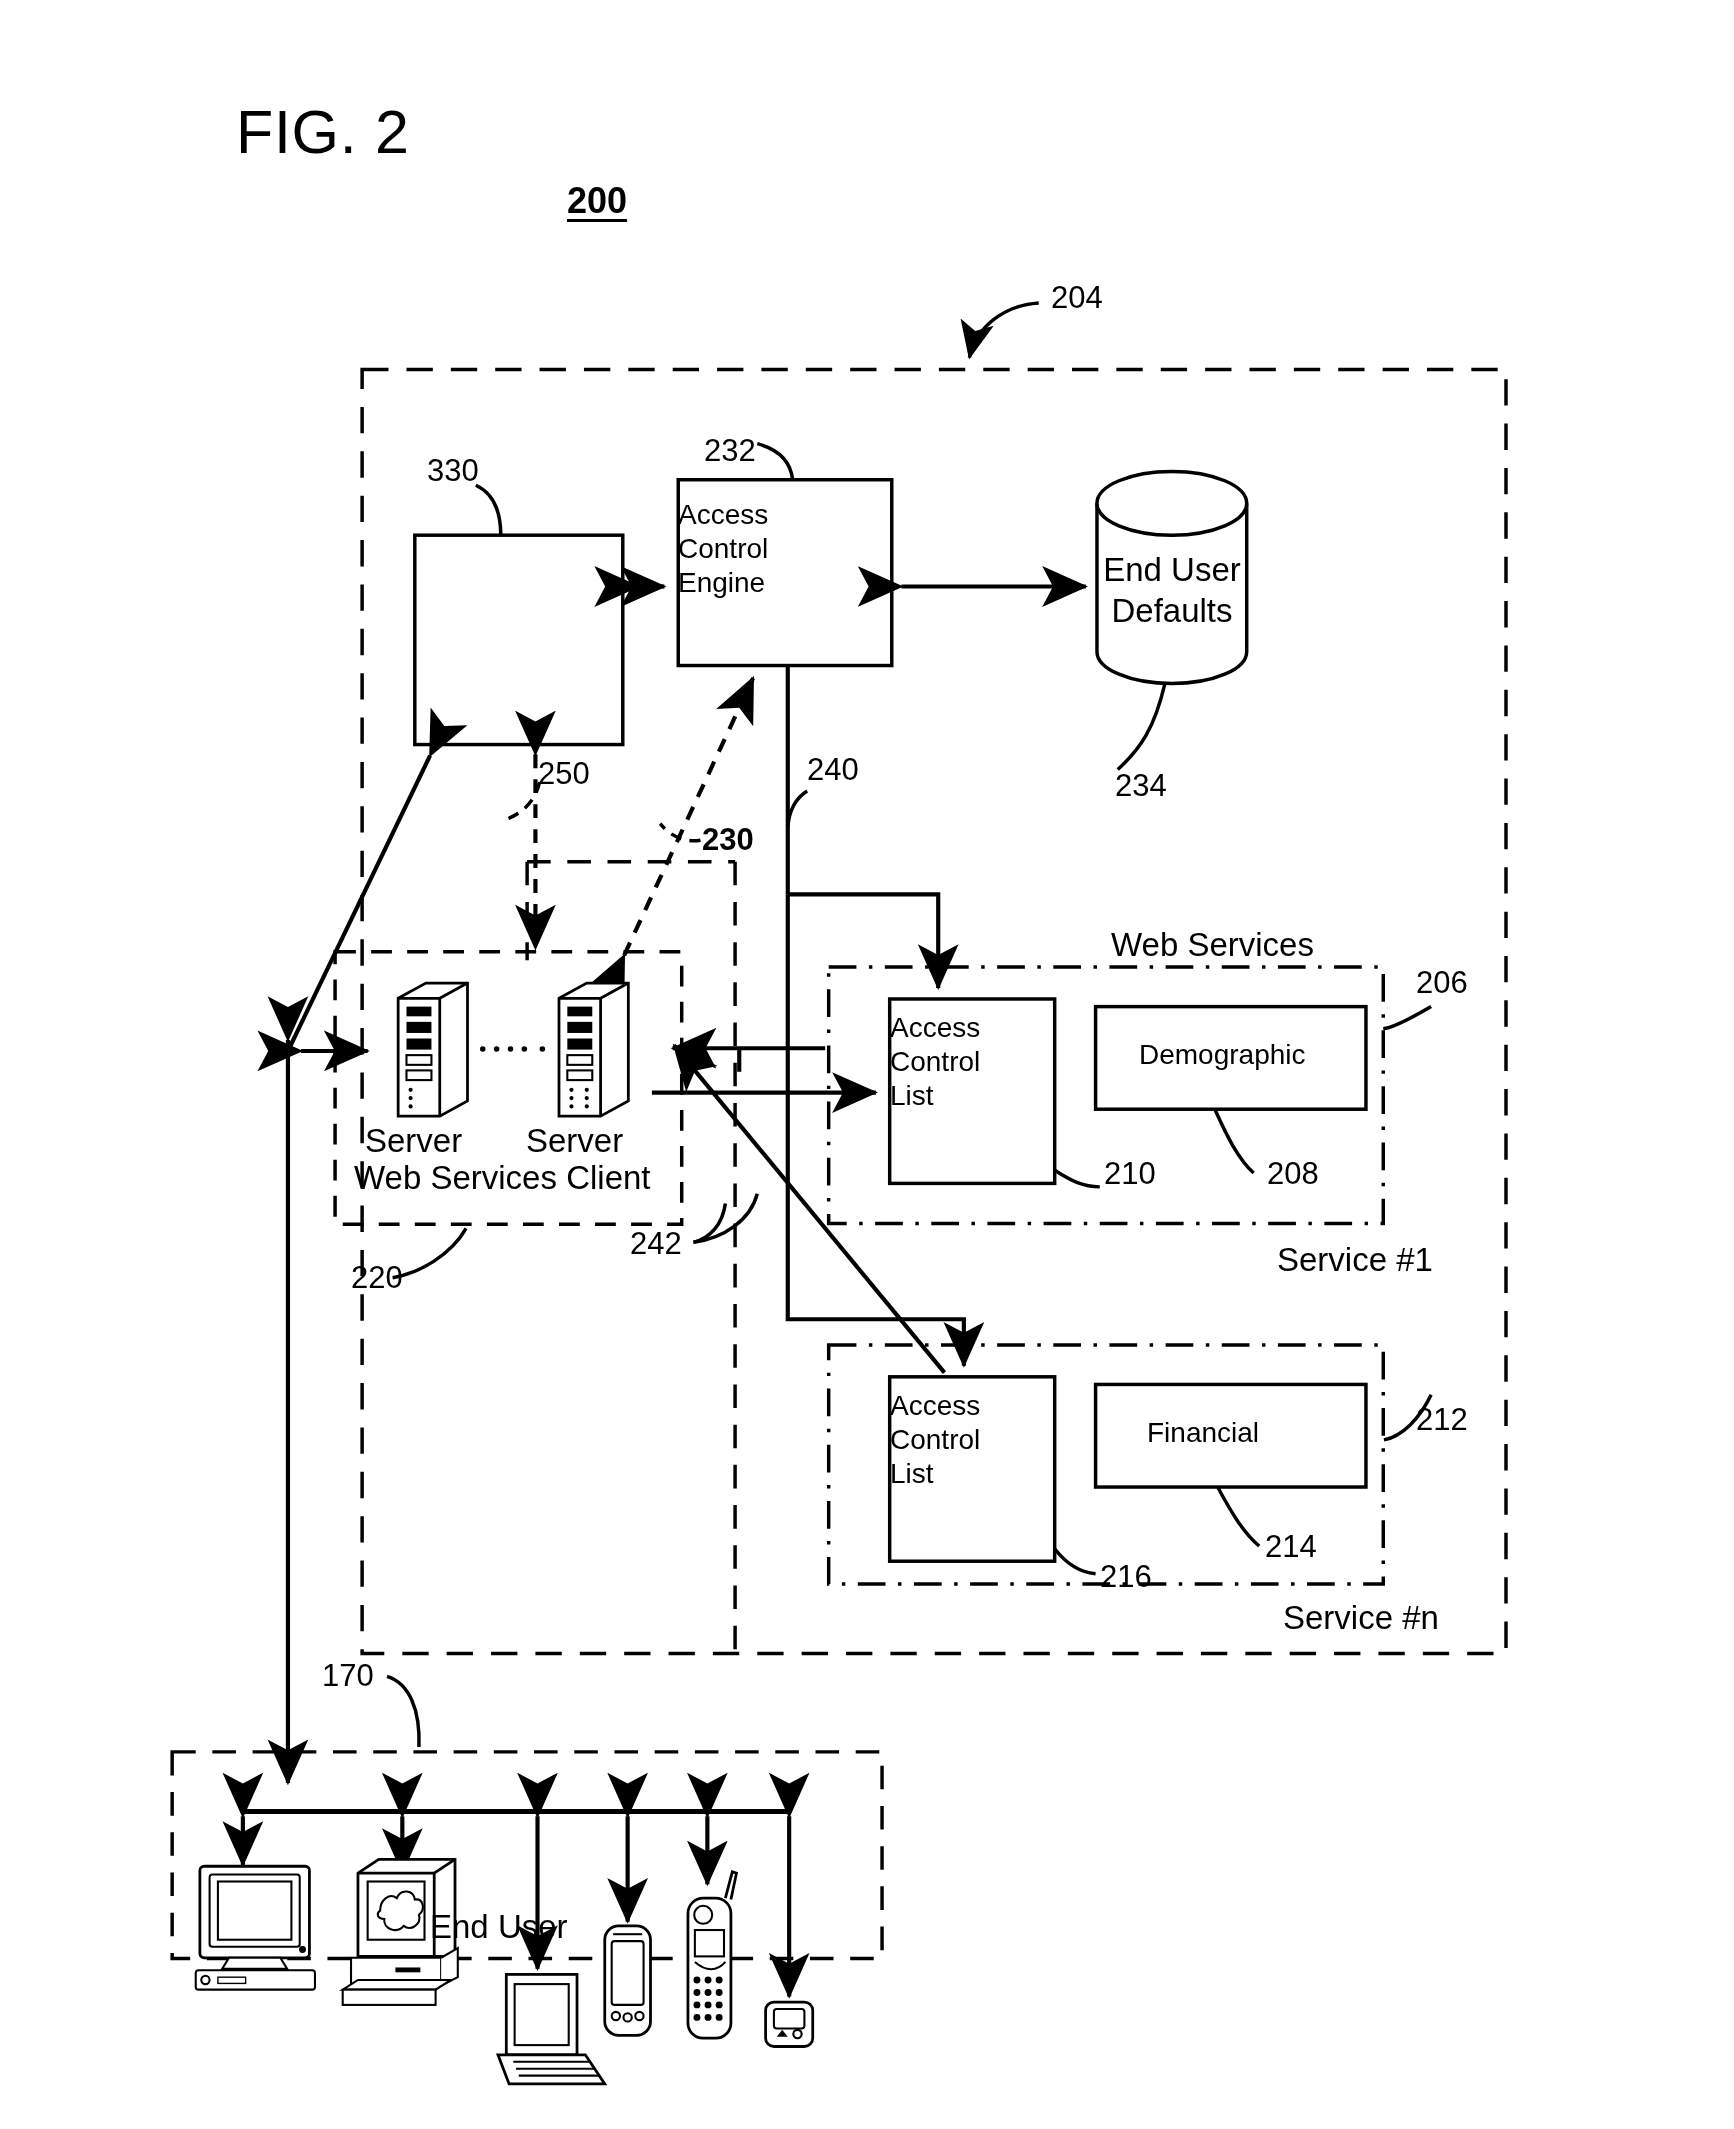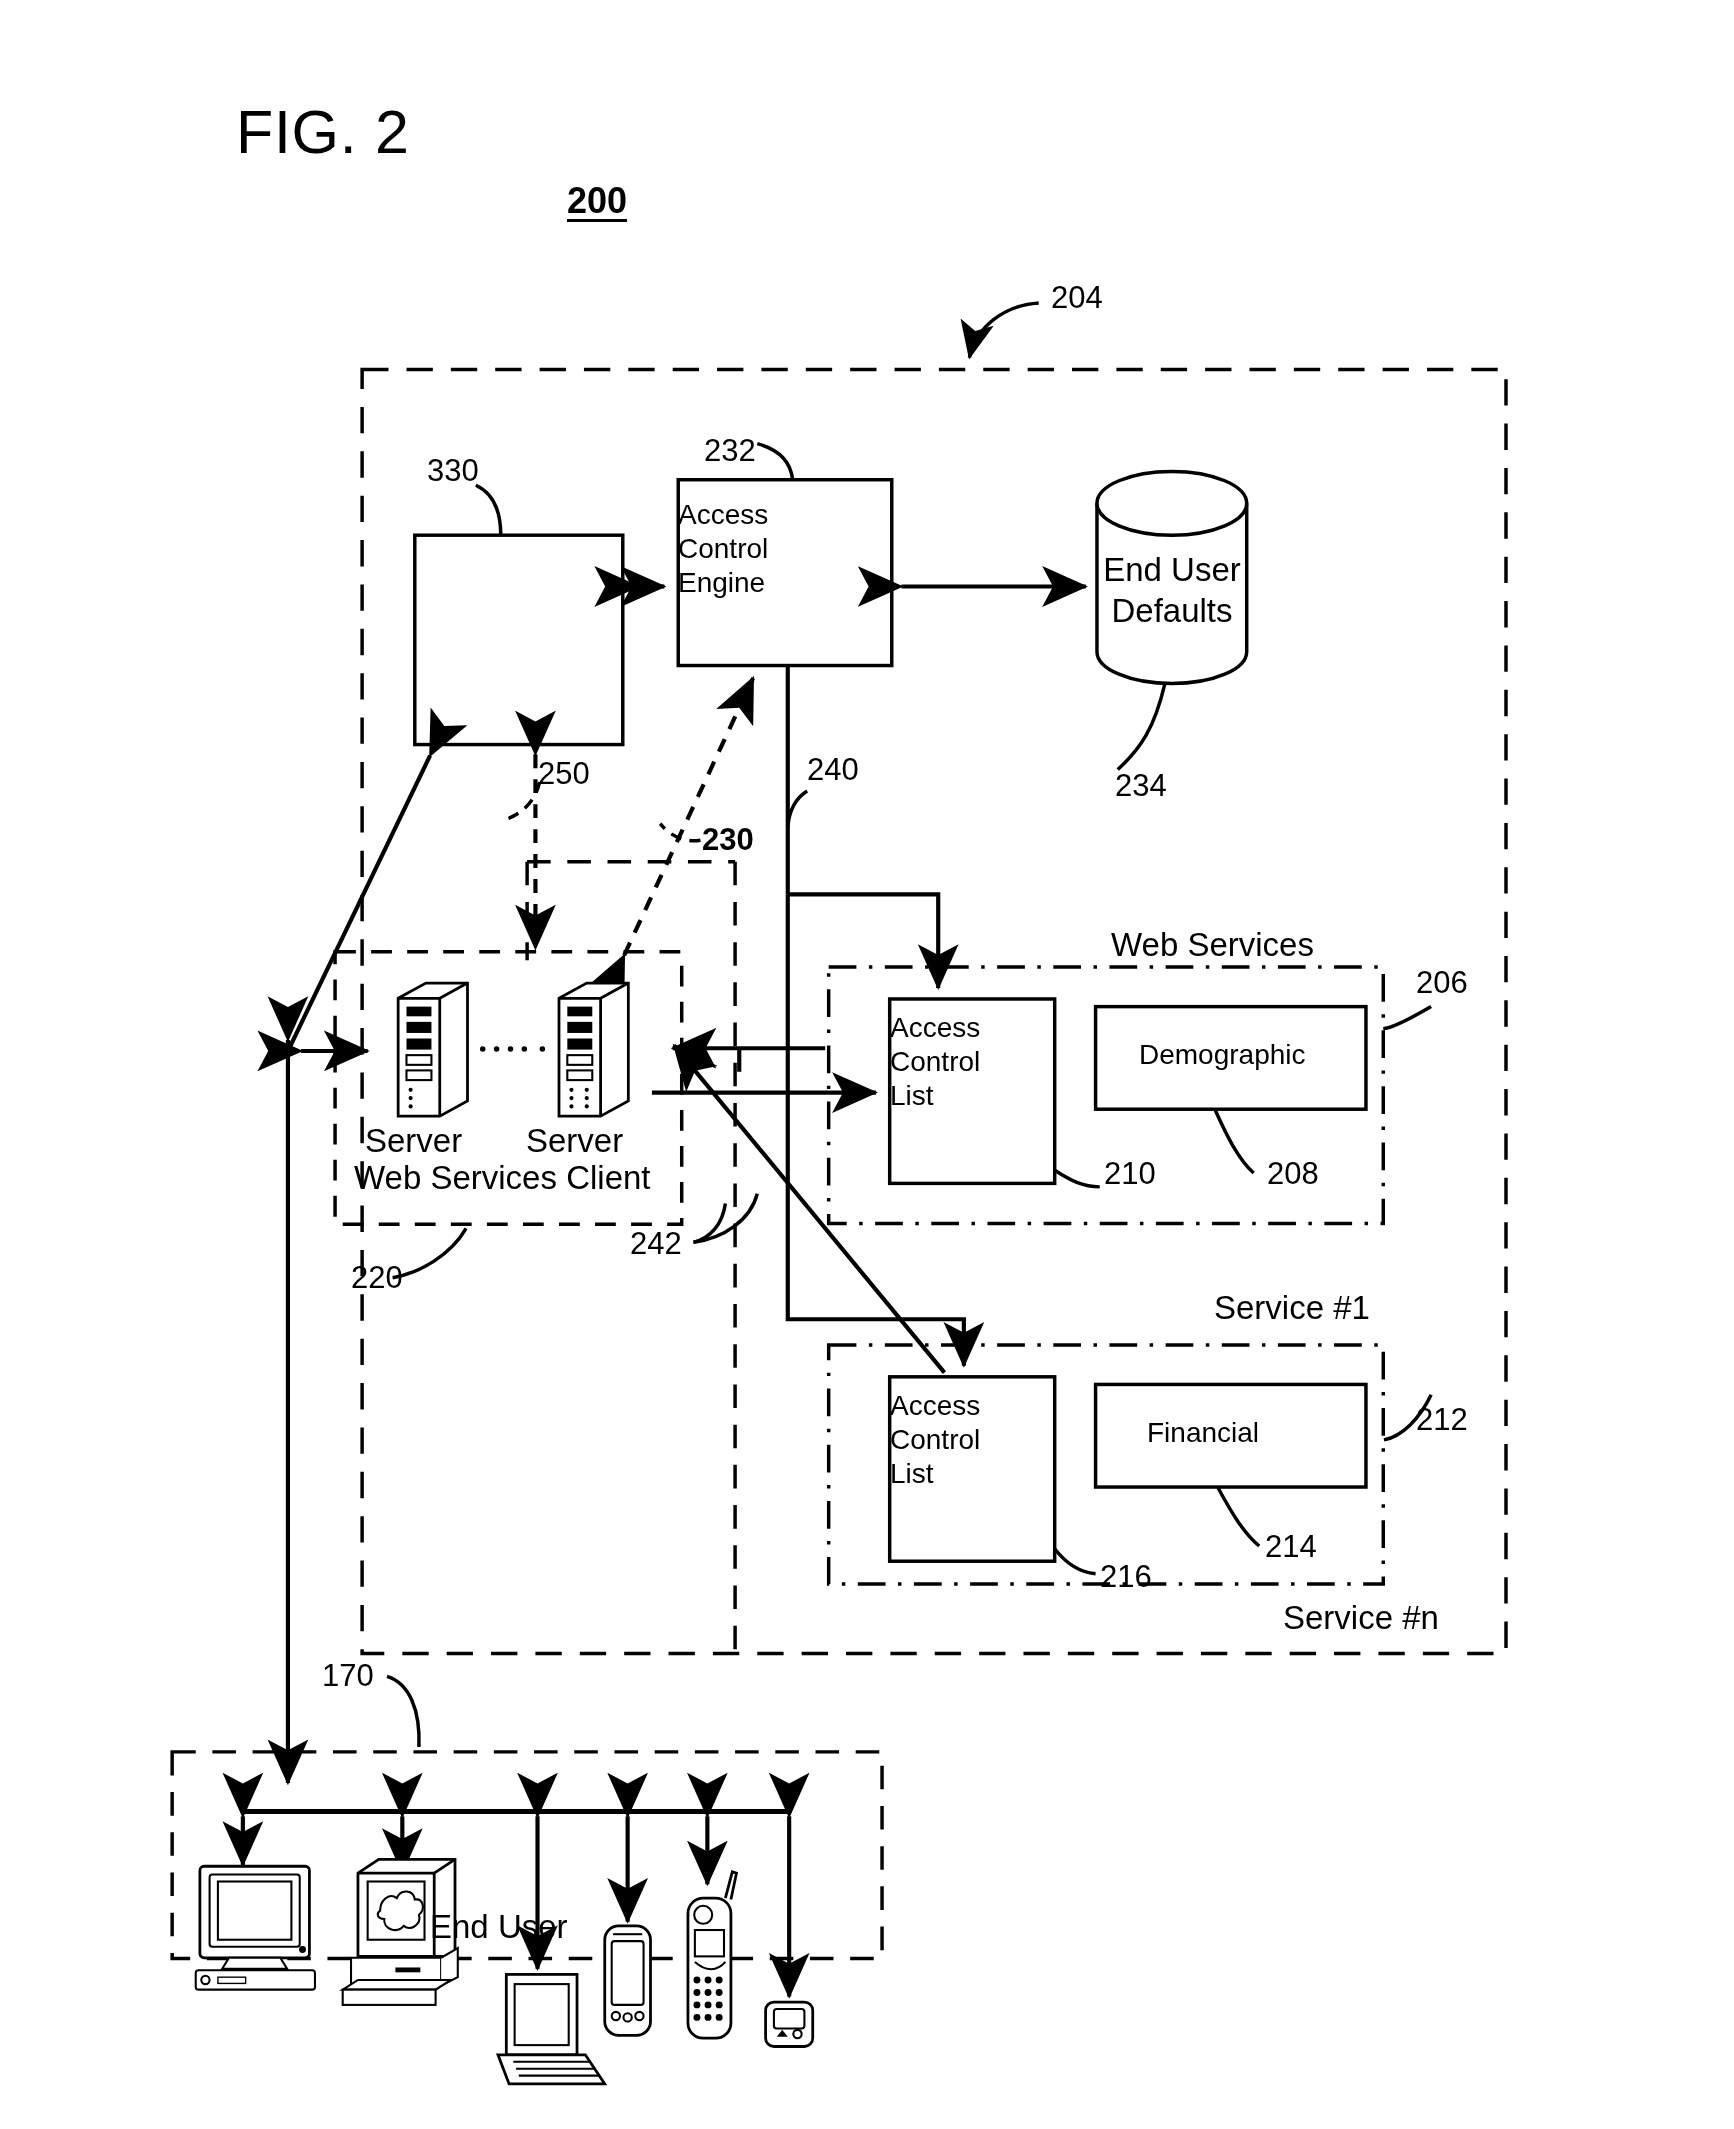--- a/index.html
+++ b/index.html
@@ -261,21 +261,21 @@
   <div class="boxlabel" style="left:1095px;top:1038px;width:270px;margin-left:44px;">Demographic</div>
 
   <div class="boxlabel" style="left:890px;top:1389px;width:165px;">Access
 Control
 List</div>
 
   <div class="boxlabel" style="left:1147px;top:1416px;width:236px;">Financial</div>
 
   <div class="grouplabel" style="left:1111px;top:926px;">Web Services</div>
 
-  <div class="grouplabel" style="left:1214px;top:1241px;margin-top:48px;">Service #1</div>
+  <div class="grouplabel" style="left:1277px;top:1241px;">Service #1</div>
 
   <div class="grouplabel" style="left:1283px;top:1599px;">Service #n</div>
 
   <div class="grouplabel" style="left:354px;top:1159px;">Web Services Client</div>
 
   <div class="grouplabel" style="left:365px;top:1122px;">Server</div>
 
   <div class="grouplabel" style="left:526px;top:1122px;">Server</div>
 
   <div class="grouplabel" style="left:430px;top:1908px;">End User</div>

